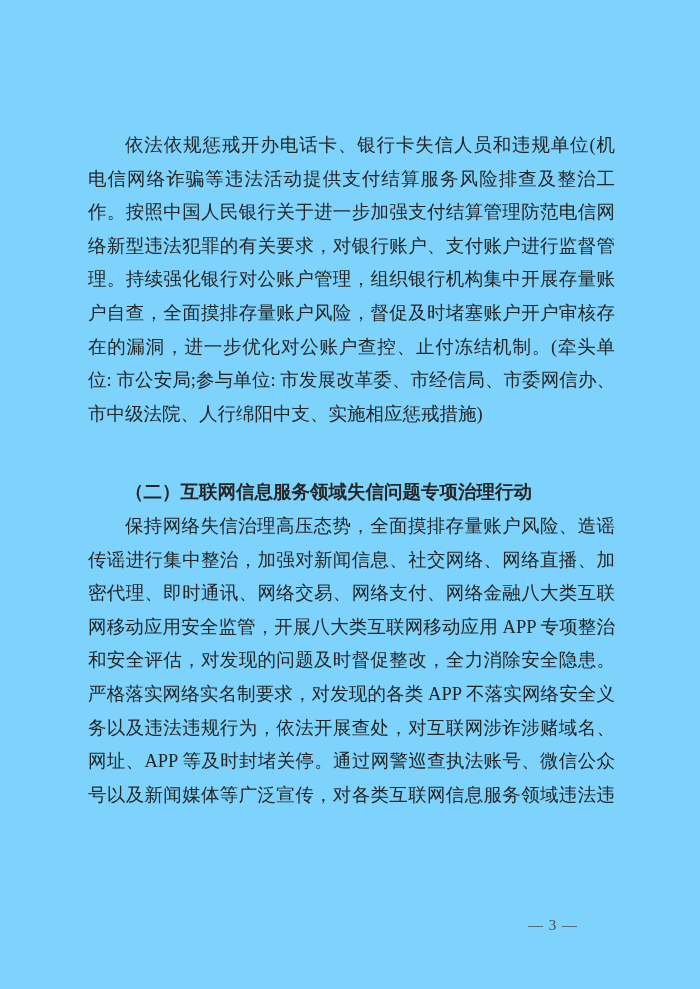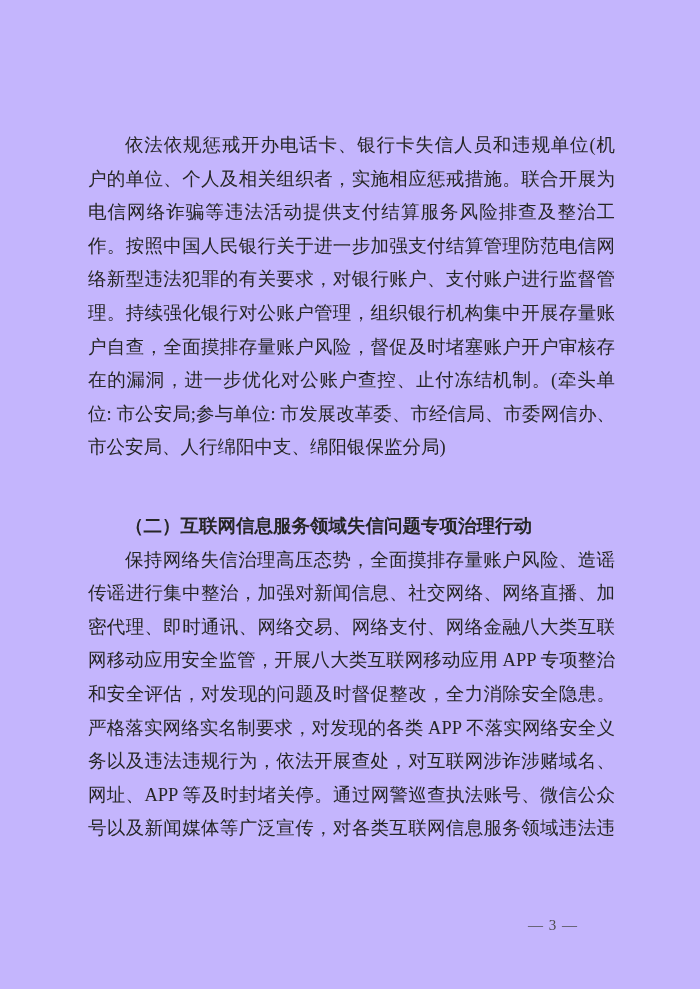--- a/index.html
+++ b/index.html
@@ -1,21 +1,21 @@
 <!DOCTYPE html>
 <html><head>
 <meta charset="utf-8">
 <style>
   * { margin: 0; padding: 0; box-sizing: border-box; }
   html, body { background: #ffffff; }
   .page {
     position: relative;
     width: 700px;
     height: 989px;
-    background: #c4b5fd;
+    background: #7dd3fc;
     overflow: hidden;
     font-family: "Liberation Serif", serif;
   }
   .doc-body {
     position: absolute;
     left: 88px;
     top: 129px;
     width: 527px;
     font-size: 18.5px;
     line-height: 33.6px;
@@ -52,29 +52,28 @@
     text-align: left;
     white-space: nowrap;
   }
 </style>
 </head>
 <body>
 
 <div class="page">
   <div class="doc-body">
     <div class="ln ind">依法依规惩戒开办电话卡、银行卡失信人员和违规单位(机</div>
-    <div class="ln">户的单位、个人及相关组织者，实施相应惩戒措施。联合开展为</div>
     <div class="ln">电信网络诈骗等违法活动提供支付结算服务风险排查及整治工</div>
     <div class="ln">作。按照中国人民银行关于进一步加强支付结算管理防范电信网</div>
     <div class="ln">络新型违法犯罪的有关要求，对银行账户、支付账户进行监督管</div>
     <div class="ln">理。持续强化银行对公账户管理，组织银行机构集中开展存量账</div>
     <div class="ln">户自查，全面摸排存量账户风险，督促及时堵塞账户开户审核存</div>
     <div class="ln">在的漏洞，进一步优化对公账户查控、止付冻结机制。(牵头单</div>
     <div class="ln">位: 市公安局;参与单位: 市发展改革委、市经信局、市委网信办、</div>
-    <div class="ln left">市公安局、人行绵阳中支、绵阳银保监分局)</div>
+    <div class="ln left">市中级法院、人行绵阳中支、实施相应惩戒措施)</div>
     <div class="ln ind left head">（二）互联网信息服务领域失信问题专项治理行动</div>
     <div class="ln ind">保持网络失信治理高压态势，全面摸排存量账户风险、造谣</div>
     <div class="ln">传谣进行集中整治，加强对新闻信息、社交网络、网络直播、加</div>
     <div class="ln">密代理、即时通讯、网络交易、网络支付、网络金融八大类互联</div>
     <div class="ln">网移动应用安全监管，开展八大类互联网移动应用 APP 专项整治</div>
     <div class="ln">和安全评估，对发现的问题及时督促整改，全力消除安全隐患。</div>
     <div class="ln">严格落实网络实名制要求，对发现的各类 APP 不落实网络安全义</div>
     <div class="ln">务以及违法违规行为，依法开展查处，对互联网涉诈涉赌域名、</div>
     <div class="ln">网址、APP 等及时封堵关停。通过网警巡查执法账号、微信公众</div>
     <div class="ln">号以及新闻媒体等广泛宣传，对各类互联网信息服务领域违法违</div>

